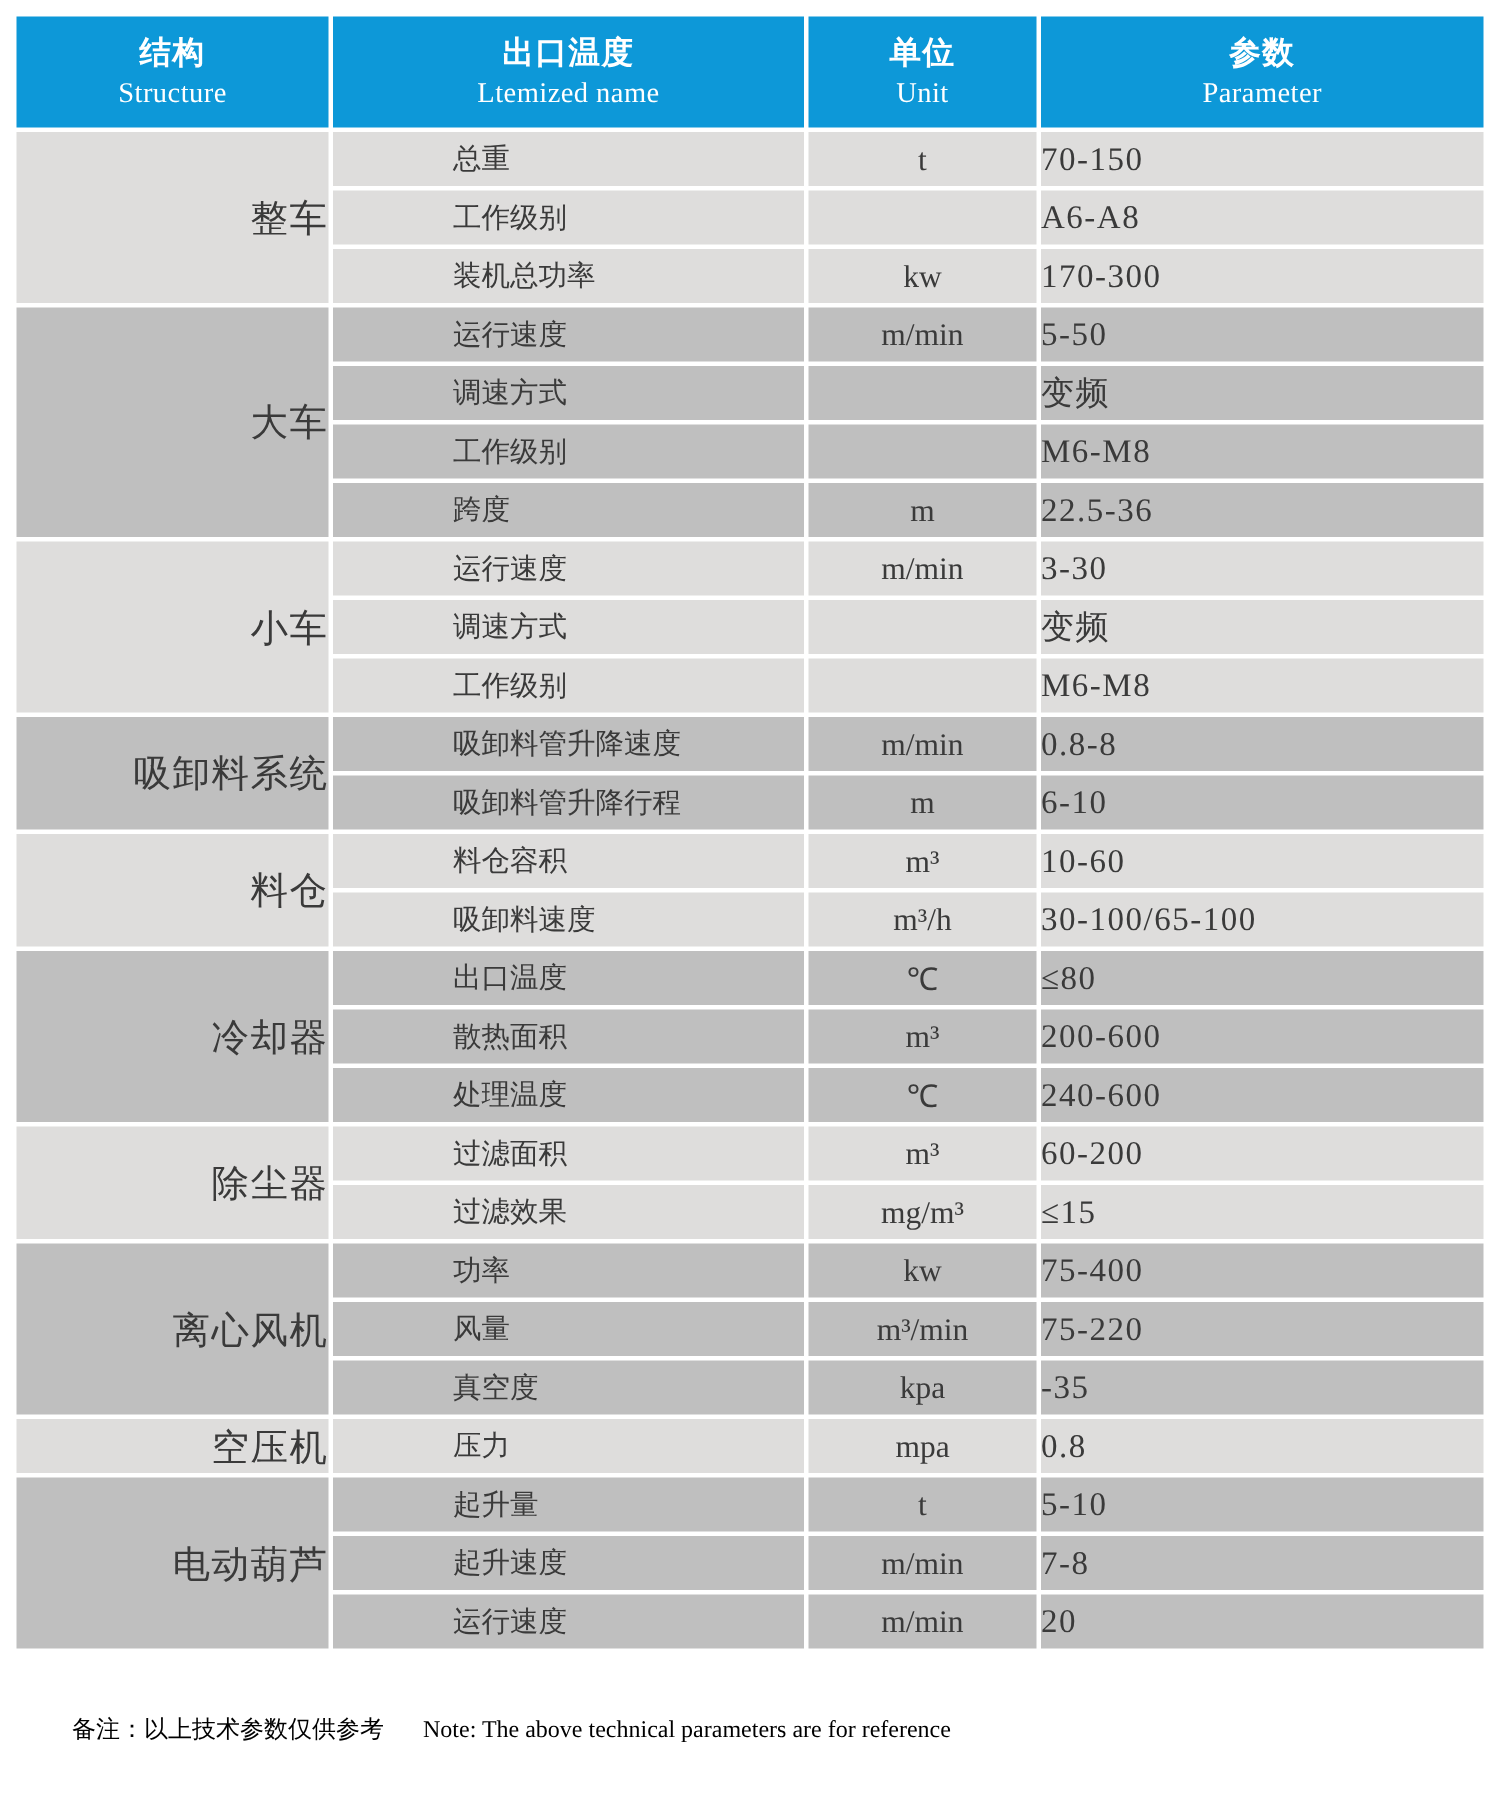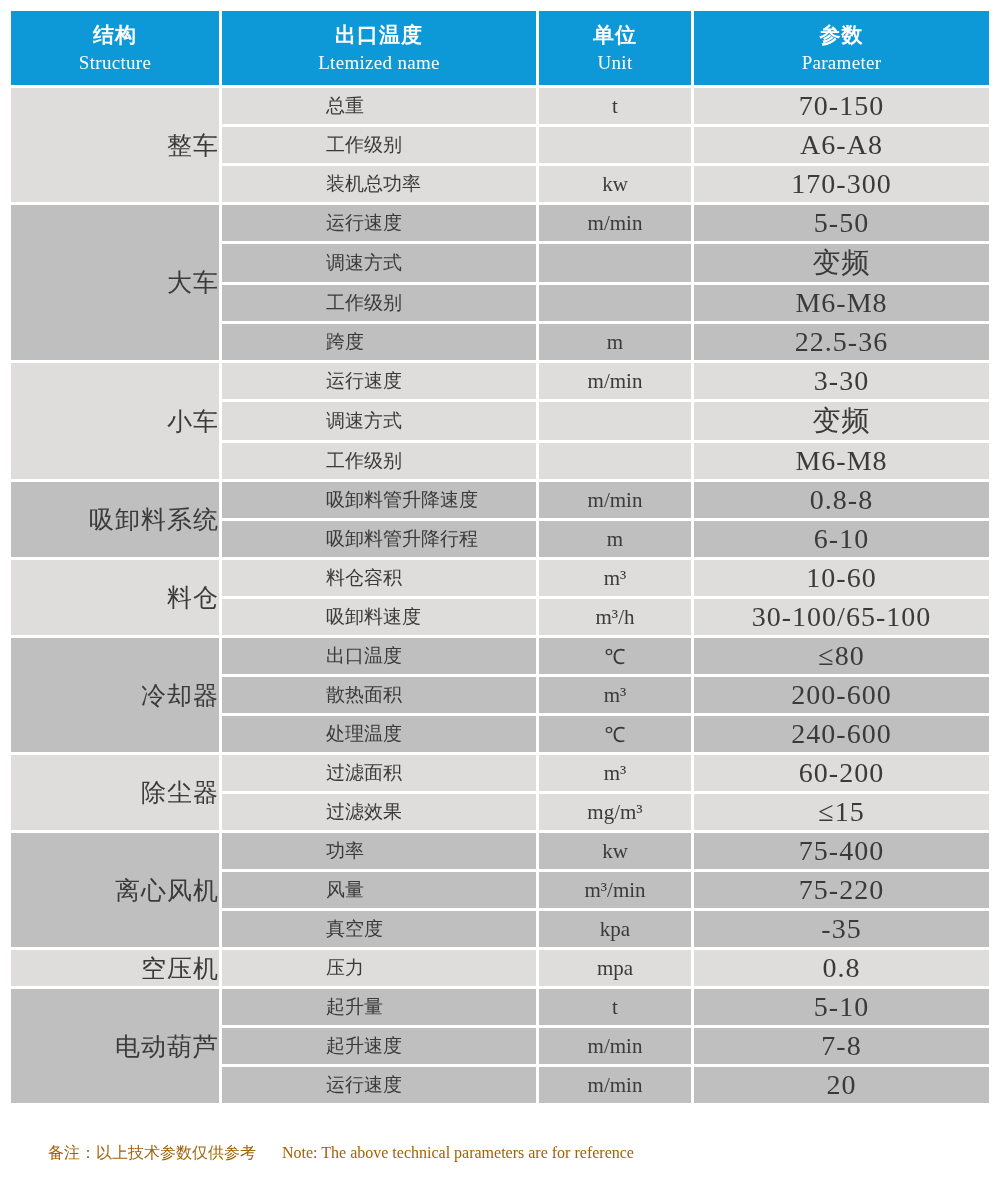--- a/index.html
+++ b/index.html
@@ -62,38 +62,37 @@
   td.dark  { background: var(--row-dark,  #bfbfbf); }
 
   td.c1 {
     font-size: 25px;
     text-align: right;
     letter-spacing: 1px;
   }
   td.c2 {
     font-size: 19px;
     text-align: left;
-    padding-left: 104px;
+    padding-left: 80px;
   }
   td.c3 {
     font-size: 21px;
     text-align: center;
   }
   td.c4 {
-    font-size: 28px;
-    text-align: center;
+    font-size: 22px;
     letter-spacing: 1px;
   }
 
   .footer-note {
     position: absolute;
     left: 48px;
     top: 1143px;
     font-size: 16px;
-    color: #a16207;
+    color: #000000;
     white-space: nowrap;
   }
   .footer-note .en { margin-left: 22px; }
 </style>
 </head>
 <body>
 
 <div class="page">
 
   <table class="spec">

